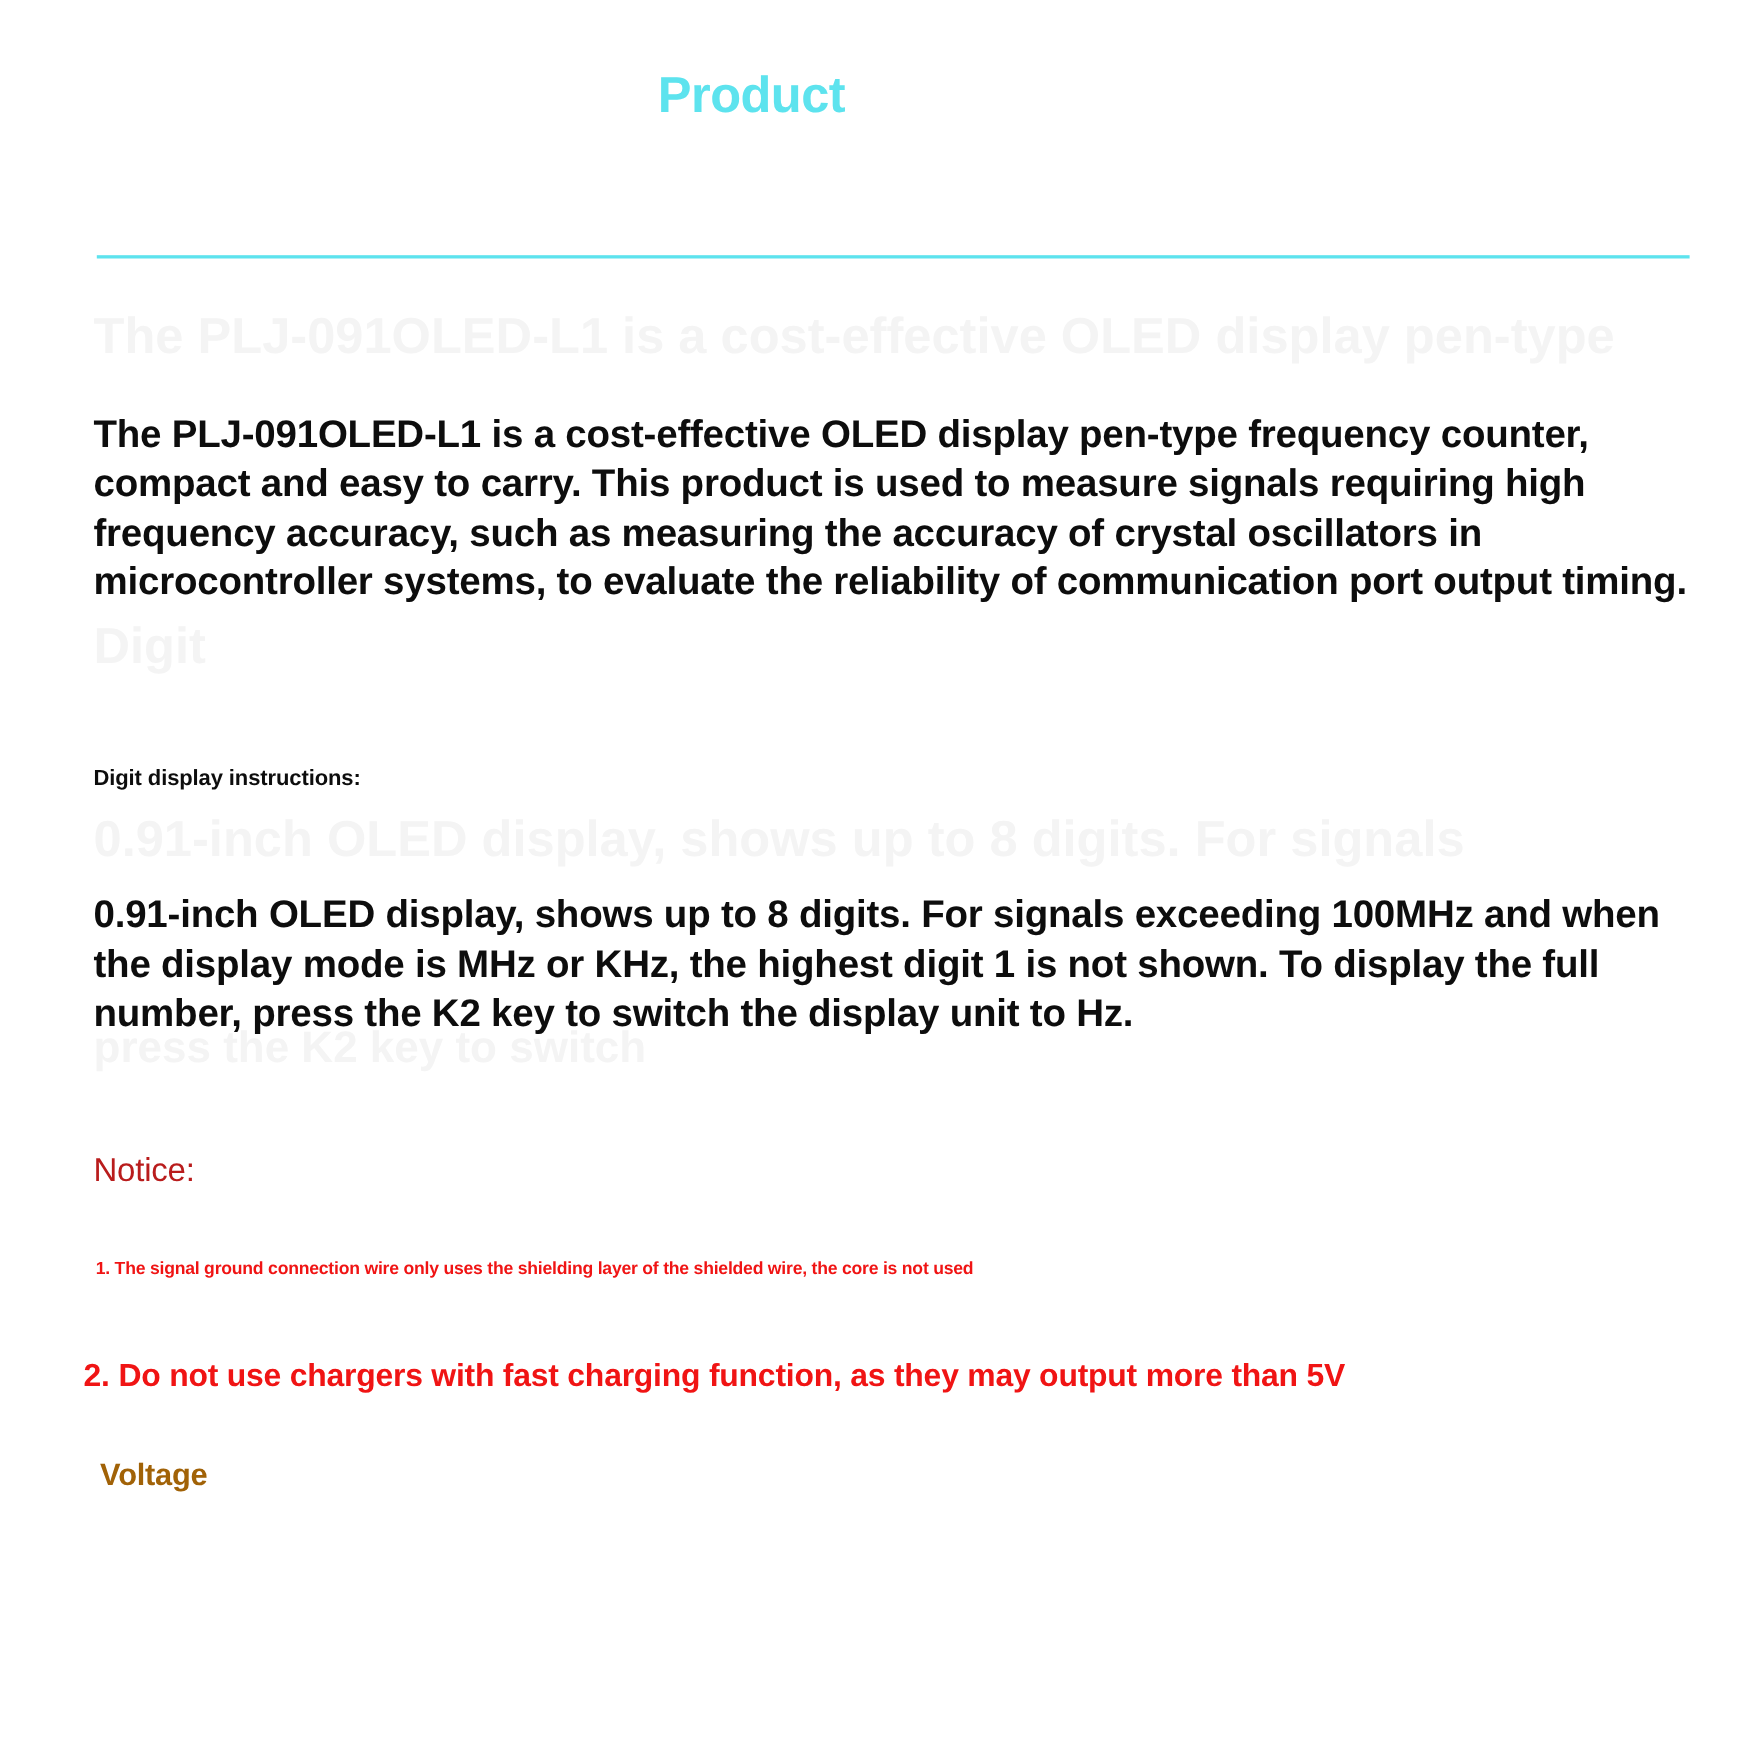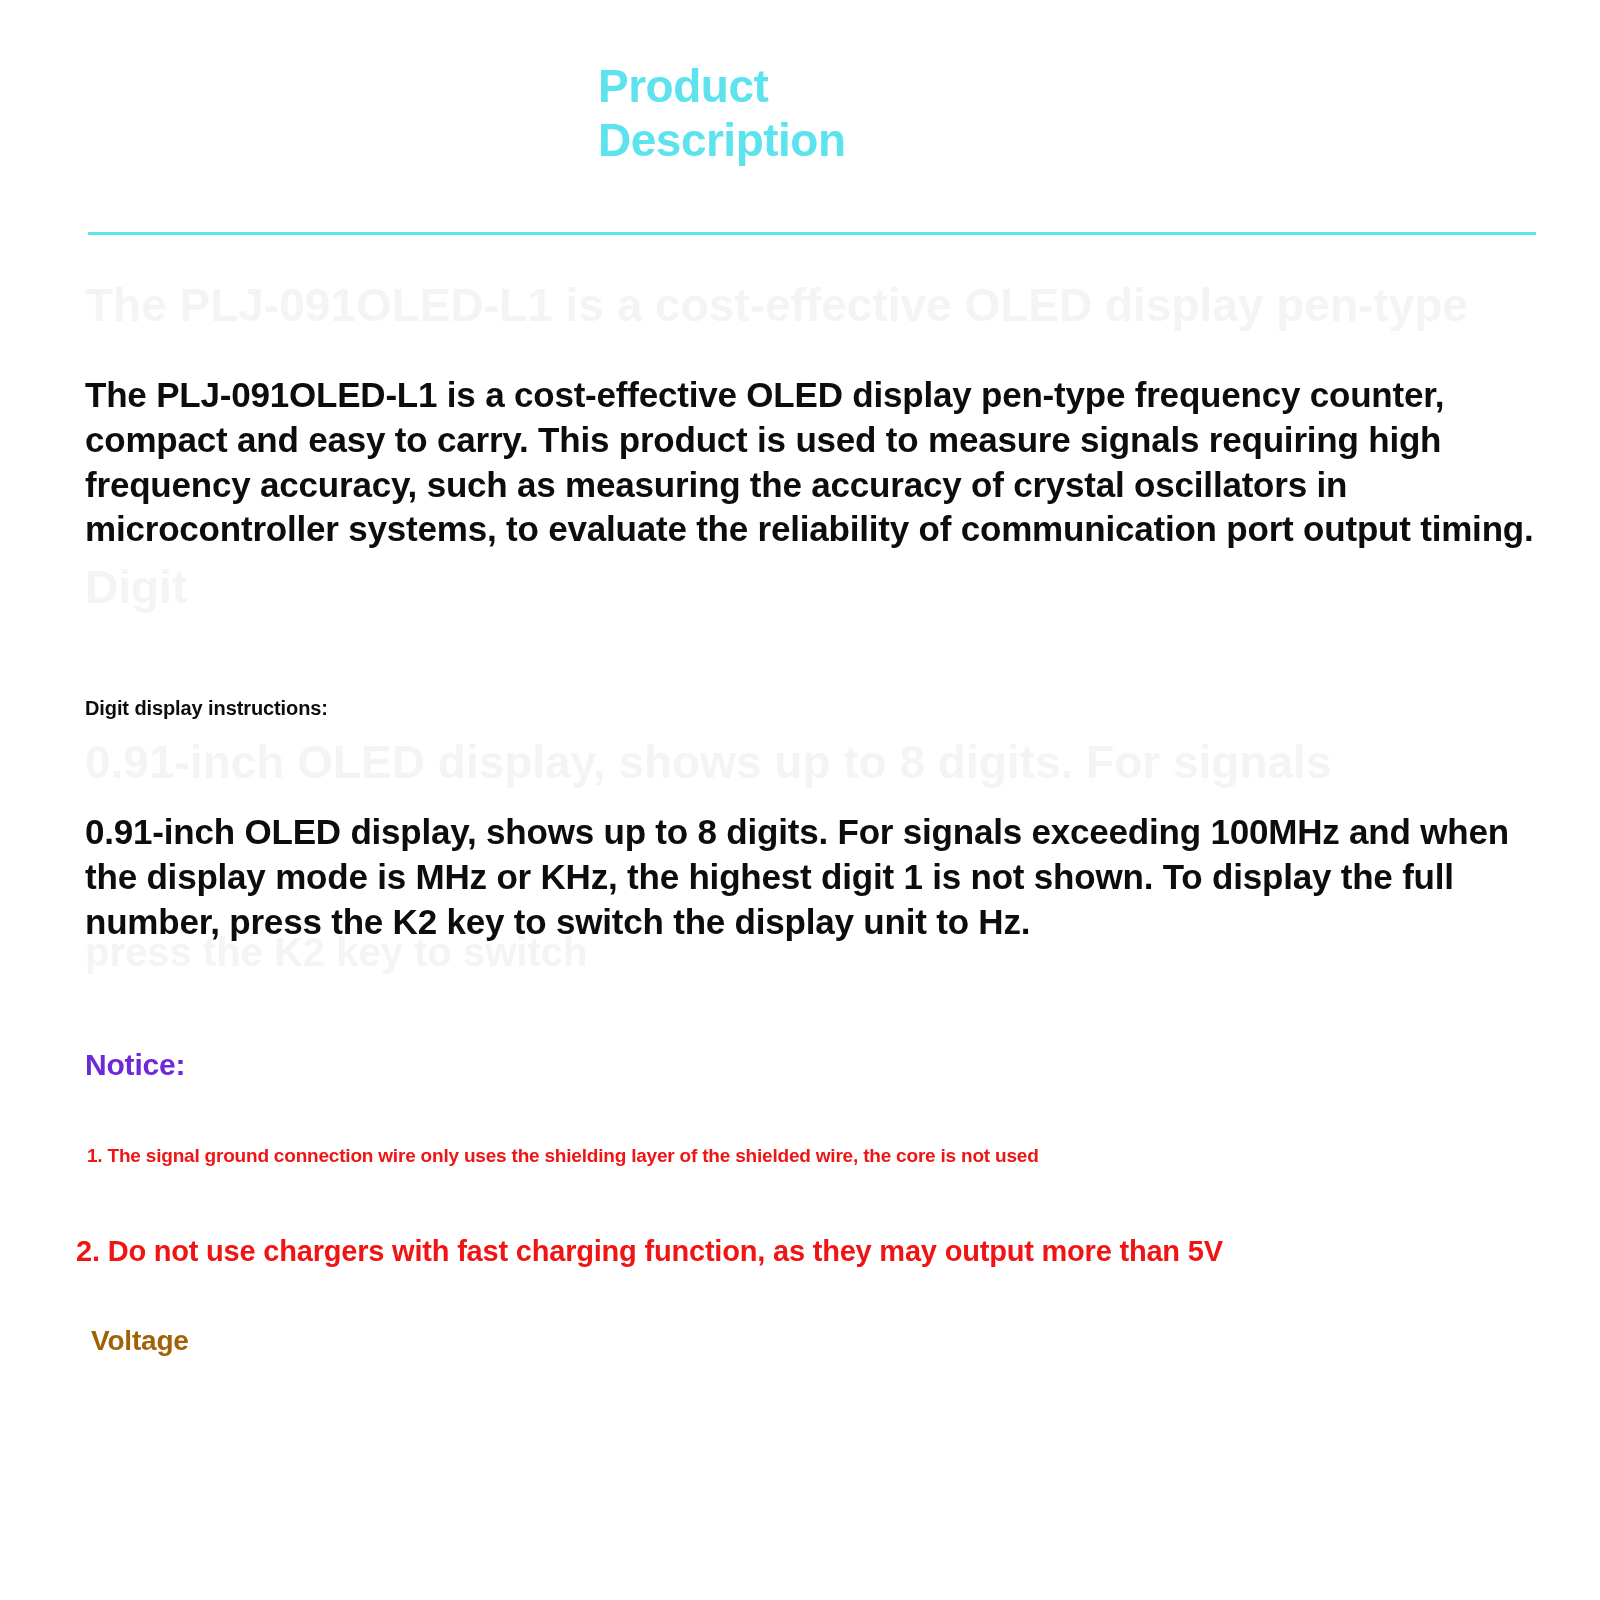--- a/index.html
+++ b/index.html
@@ -84,30 +84,30 @@
     color: #0d0d0d;
     letter-spacing: -0.1px;
   }
 
   
   .notice-title {
     position: absolute;
     left: 62px;
     top: 1048px;
     font-size: 30px;
-    font-weight: bold;
-    color: #6d28d9;
+    font-weight: normal;
+    color: #b91c1c;
     letter-spacing: -0.2px;
   }
   .notice-1 {
     position: absolute;
     left: 64px;
     top: 1145px;
     width: 1470px;
-    font-size: 19px;
+    font-size: 16px;
     font-weight: bold;
     color: #f01414;
     letter-spacing: -0.2px;
   }
   .notice-2 {
     position: absolute;
     left: 53px;
     top: 1235px;
     width: 1470px;
     font-size: 29px;
@@ -125,21 +125,20 @@
     letter-spacing: -0.2px;
   }
 </style>
 </head>
 <body>
 
 <div class="page">
 
   <div class="header-title">
     <span>Product</span>
-    <span class="line2">Description</span>
   </div>
   <div class="header-rule"></div>
 
   <div class="ghost ghost-1">The PLJ-091OLED-L1 is a cost-effective OLED display pen-type</div>
   <div class="ghost ghost-2">Digit</div>
   <div class="ghost ghost-3">0.91-inch OLED display, shows up to 8 digits. For signals</div>
   <div class="ghost ghost-4">press the K2 key to switch</div>
 
   <div class="para" id="para-intro">The PLJ-091OLED-L1 is a cost-effective OLED display pen-type frequency counter, compact and easy to carry. This product is used to measure signals requiring high frequency accuracy, such as measuring the accuracy of crystal oscillators in microcontroller systems, to evaluate the reliability of communication port output timing.</div>
 

